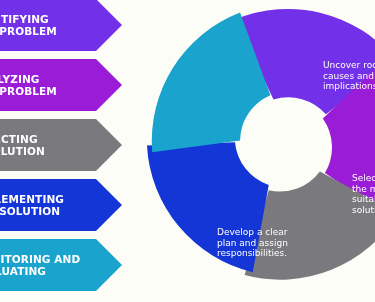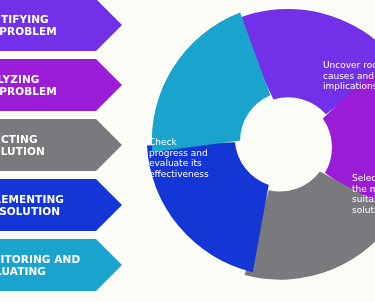--- a/index.html
+++ b/index.html
@@ -116,19 +116,18 @@
       </g>
     </svg>
 
     <div class="seg-text t-uncover">Uncover root
 causes and
 implications.</div>
     <div class="seg-text t-select">Select
 the most
 suitable
 solution.</div>
-    <div class="seg-text t-check">Check
-progress and
-evaluate its
-effectiveness</div>
+    <div class="seg-text t-develop">Develop a clear
+plan and assign
+responsibilities.</div>
   </div>
 
 </div>
 
 </body></html>

